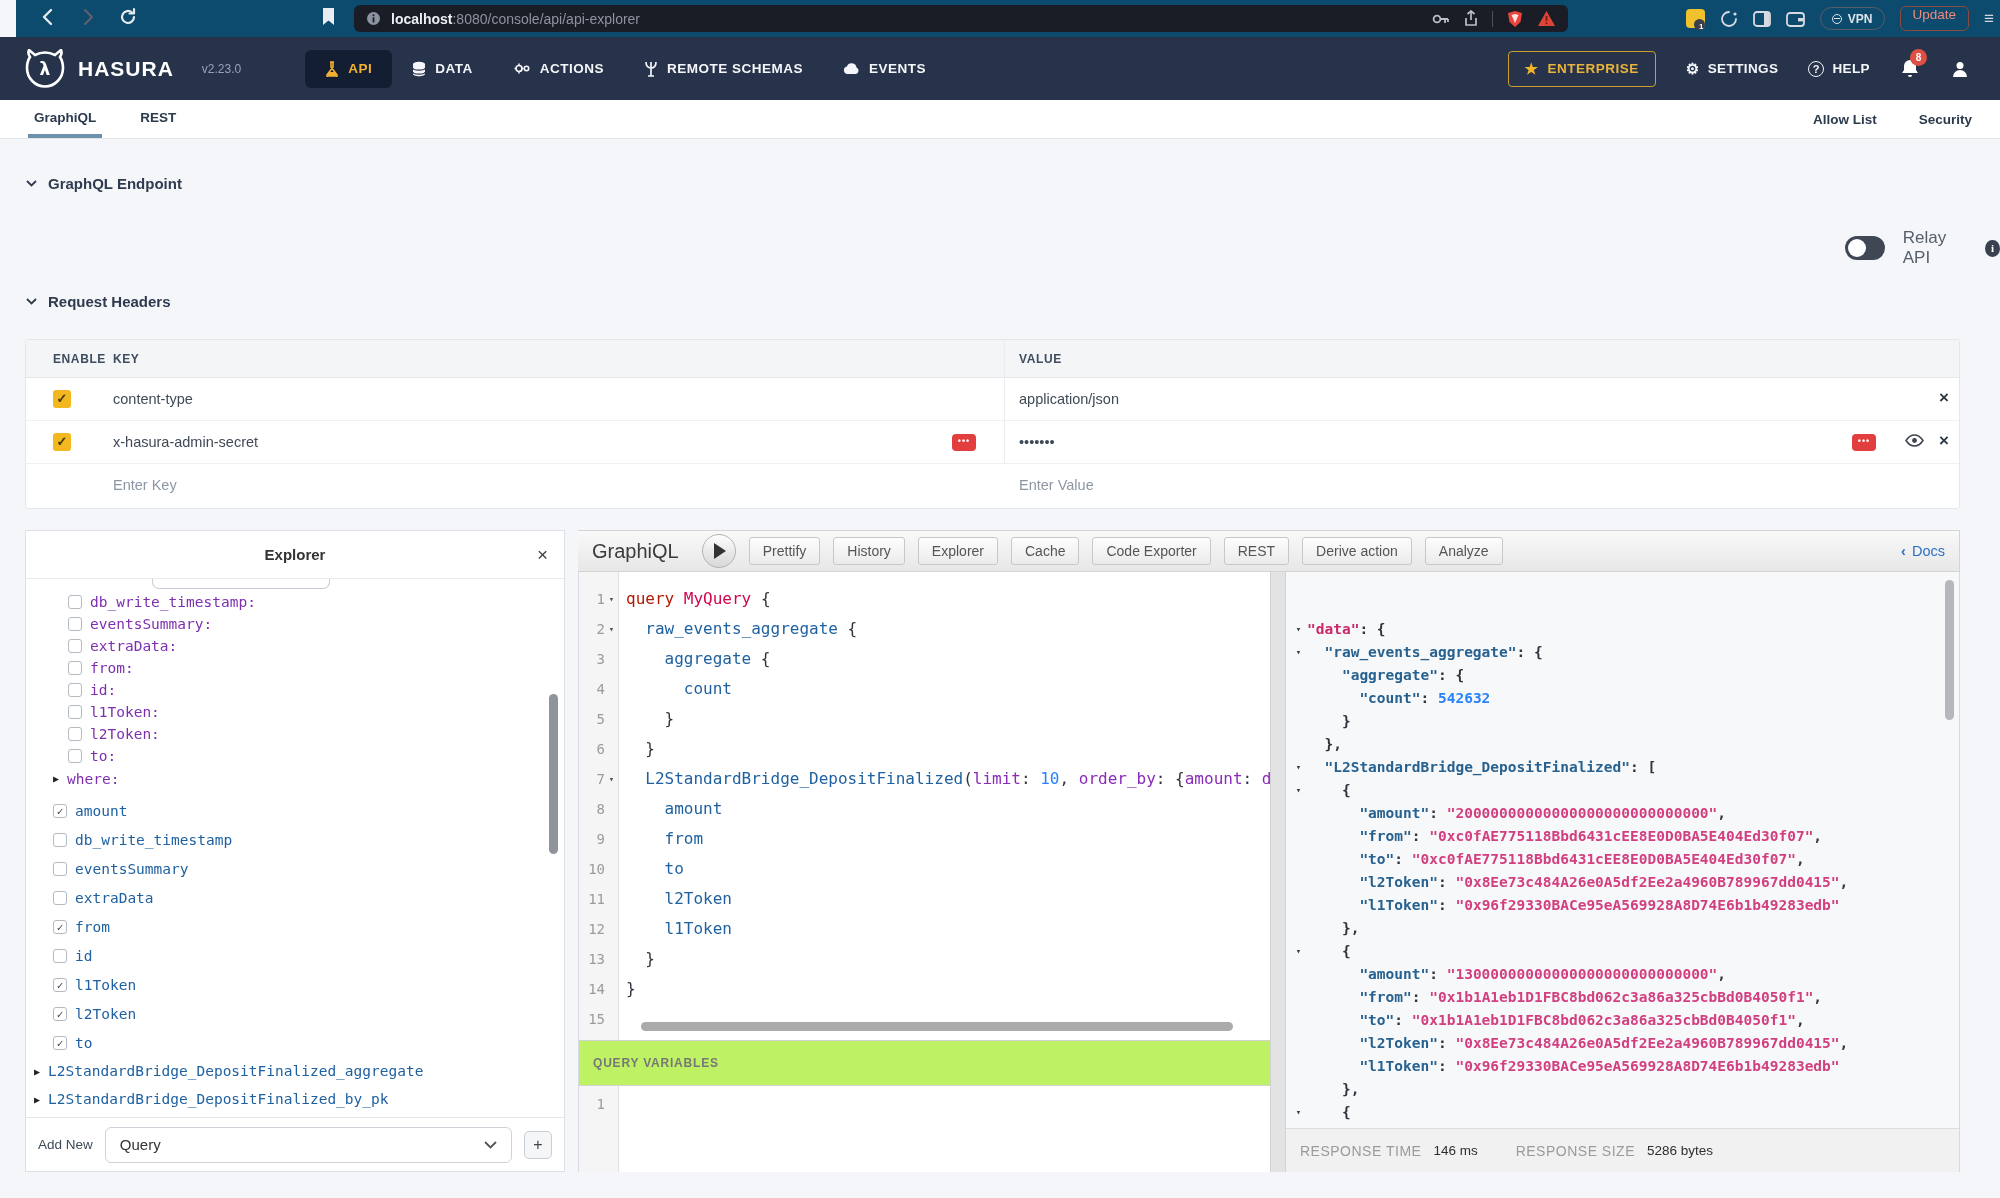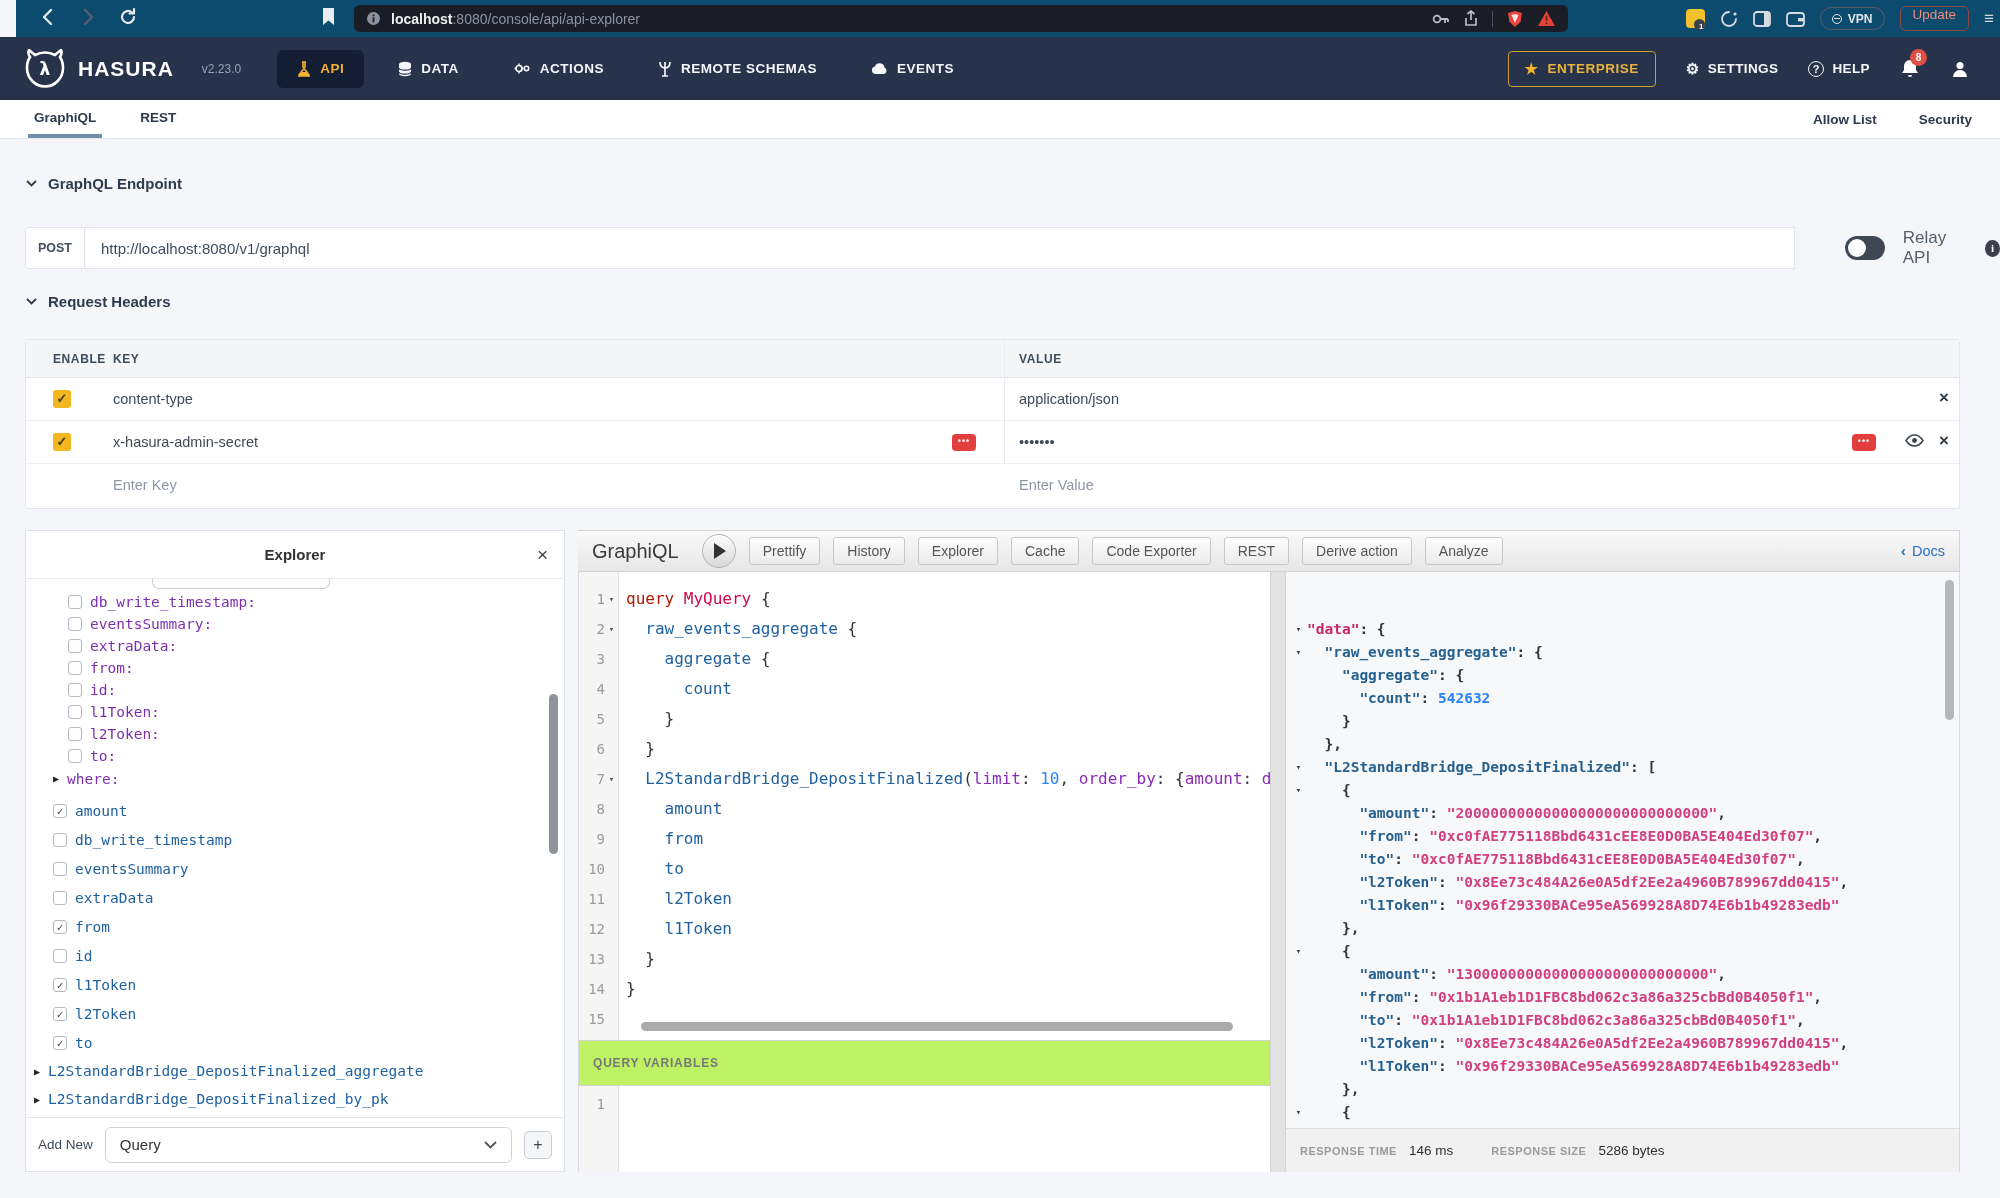--- a/index.html
+++ b/index.html
@@ -29,21 +29,21 @@
   .update-pill { border:1px solid #8a4b45; border-radius:6px; height:25px; padding:0 12px; color:#ef8a7c;
                  font-size:13.5px; display:flex; align-items:flex-start; }
   .hamb { color:#d3d7de; font-size:17px; }
 
   
   .hasura-nav { position:absolute; left:0; top:37px; width:2000px; height:63px; background:#26334a;
                 display:flex; align-items:center; }
   .logo-mark { width:42px; height:40px; margin-left:24px; position:relative; }
   .brand { color:#ffffff; font-size:21px; font-weight:bold; letter-spacing:1px; margin-left:12px; }
   .version { color:#97a3b8; font-size:12px; margin-left:28px; }
-  .nav-tabs { display:flex; margin-left:36px; gap:14px; }
+  .nav-tabs { display:flex; margin-left:64px; }
   .nav-tab { display:flex; align-items:center; gap:9px; color:#f4f6f9; font-size:13.5px; font-weight:bold;
              letter-spacing:.5px; padding:11px 20px; border-radius:6px; cursor:pointer; white-space:nowrap; }
   .nav-tab .nico { font-size:15px; line-height:1; }
   .nav-tab.active { background:#141e33; color:#f2b132; }
   .nav-right { margin-left:auto; display:flex; align-items:center; gap:30px; padding-right:30px; }
   .enterprise-btn { display:flex; align-items:center; gap:9px; border:1.5px solid #cf9c2e; border-radius:4px;
                     padding:8px 16px; color:#e9b33c; font-size:13.5px; font-weight:bold; letter-spacing:.5px; }
   .nav-link { display:flex; align-items:center; gap:8px; color:#f4f6f9; font-size:13.5px; font-weight:bold; letter-spacing:.4px; }
   .help-q { width:16px; height:16px; border:1.5px solid #f4f6f9; border-radius:50%; font-size:11px; font-weight:bold;
             display:flex; align-items:center; justify-content:center; }
@@ -162,21 +162,21 @@
   .response-pane { position:absolute; left:1286px; top:572px; width:674px; height:600px; background:#f7f8f9;
                    border-right:1px solid #d6dae0; display:flex; flex-direction:column; }
   .resp-body { height:556px; position:relative; overflow:hidden; padding:14px 0 0 4px;
                font-family:"DejaVu Sans Mono",monospace; font-size:14.5px; font-weight:bold; white-space:pre; flex:none; }
   .rl { height:23px; line-height:23px; display:flex; }
   .rf { width:17px; font-size:9px; color:#3a3f46; text-align:center; flex:none; font-weight:normal; }
   .tk-k { color:#27618f; } .tk-d { color:#cb2668; } .tk-s { color:#d23f80; }
   .resp-scroll { position:absolute; right:5px; top:8px; width:9px; height:140px; background:#b4b7bc; border-radius:5px; }
   .resp-footer { flex:1; background:#f1f1f1; border-top:1px solid #dddddd; display:flex; align-items:center;
                  padding-left:14px; gap:12px; }
-  .rf-label { font-size:11px; font-weight:bold; letter-spacing:.5px; color:#9a9a9a; }
+  .rf-label { font-size:14px; font-weight:normal; letter-spacing:.5px; color:#9a9a9a; }
   .rf-value { font-size:13.5px; color:#2f2f2f; margin-right:26px; }
 
   svg { display:block; }
 </style>
 </head>
 <body>
 
 <div id="app">
 
   <div class="browser-bar">
@@ -366,24 +366,20 @@
       <span class="sn-link">Allow List</span>
       <span class="sn-link">Security</span>
     </div>
   </div>
 
   <div class="sec-head" style="left:26px;top:175px;">
     <svg class="chev" viewBox="0 0 11 7">
         <path d="M1 1 L5.5 5.5 L10 1" fill="none" stroke="#2e3b4e" stroke-width="1.8"></path>
       </svg>
     <span>GraphQL Endpoint</span>
-  </div>
-  <div class="endpoint-row">
-    <div class="post-box">POST</div>
-    <div class="url-input">http://localhost:8080/v1/graphql</div>
   </div>
   <div class="relay-wrap">
     <div class="toggle"></div>
     <span class="relay-label">Relay API</span>
     <span class="info-dot">i</span>
   </div>
 
   <div class="sec-head" style="left:26px;top:293px;">
     <svg class="chev" viewBox="0 0 11 7">
         <path d="M1 1 L5.5 5.5 L10 1" fill="none" stroke="#2e3b4e" stroke-width="1.8"></path>

